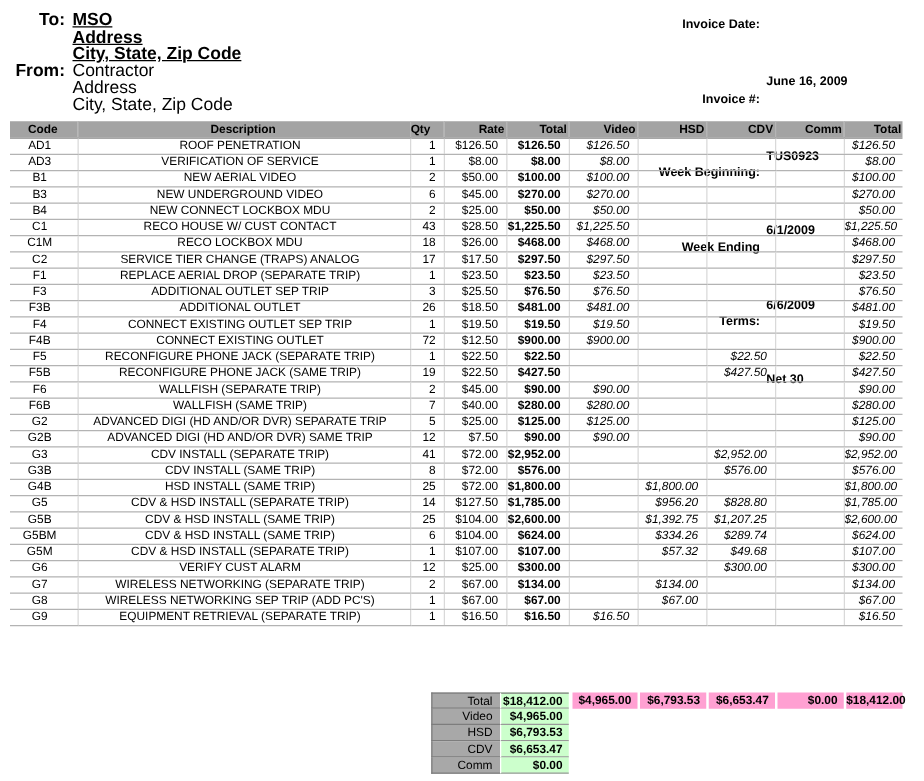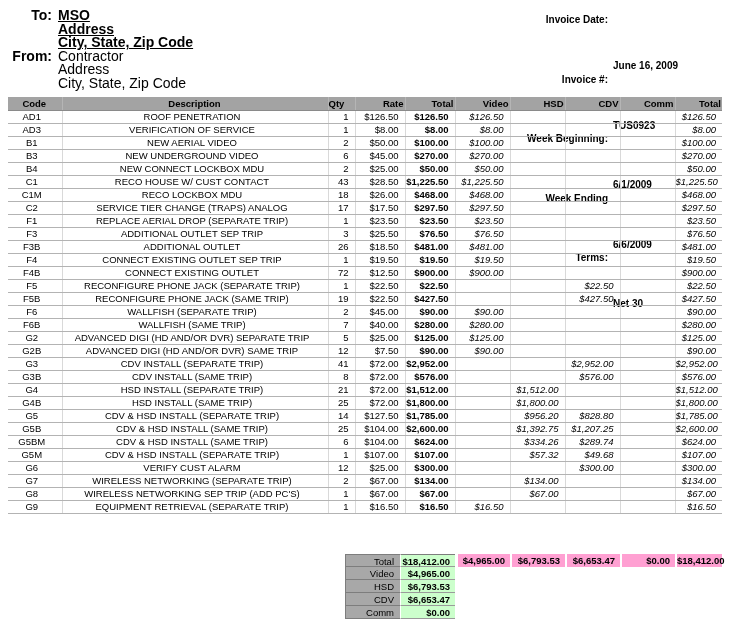--- a/index.html
+++ b/index.html
@@ -375,32 +375,20 @@
           <td class="c-qty">8</td>
           <td class="c-rate">$72.00</td>
           <td class="c-total">$576.00</td>
           <td class="c-split"></td>
           <td class="c-split"></td>
           <td class="c-split">$576.00</td>
           <td class="c-split"></td>
           <td class="c-total2">$576.00</td>
         </tr>
         <tr>
-          <td class="c-code">G4</td>
-          <td class="c-desc">HSD INSTALL (SEPARATE TRIP)</td>
-          <td class="c-qty">21</td>
-          <td class="c-rate">$72.00</td>
-          <td class="c-total">$1,512.00</td>
-          <td class="c-split"></td>
-          <td class="c-split">$1,512.00</td>
-          <td class="c-split"></td>
-          <td class="c-split"></td>
-          <td class="c-total2">$1,512.00</td>
-        </tr>
-        <tr>
           <td class="c-code">G4B</td>
           <td class="c-desc">HSD INSTALL (SAME TRIP)</td>
           <td class="c-qty">25</td>
           <td class="c-rate">$72.00</td>
           <td class="c-total">$1,800.00</td>
           <td class="c-split"></td>
           <td class="c-split">$1,800.00</td>
           <td class="c-split"></td>
           <td class="c-split"></td>
           <td class="c-total2">$1,800.00</td>

